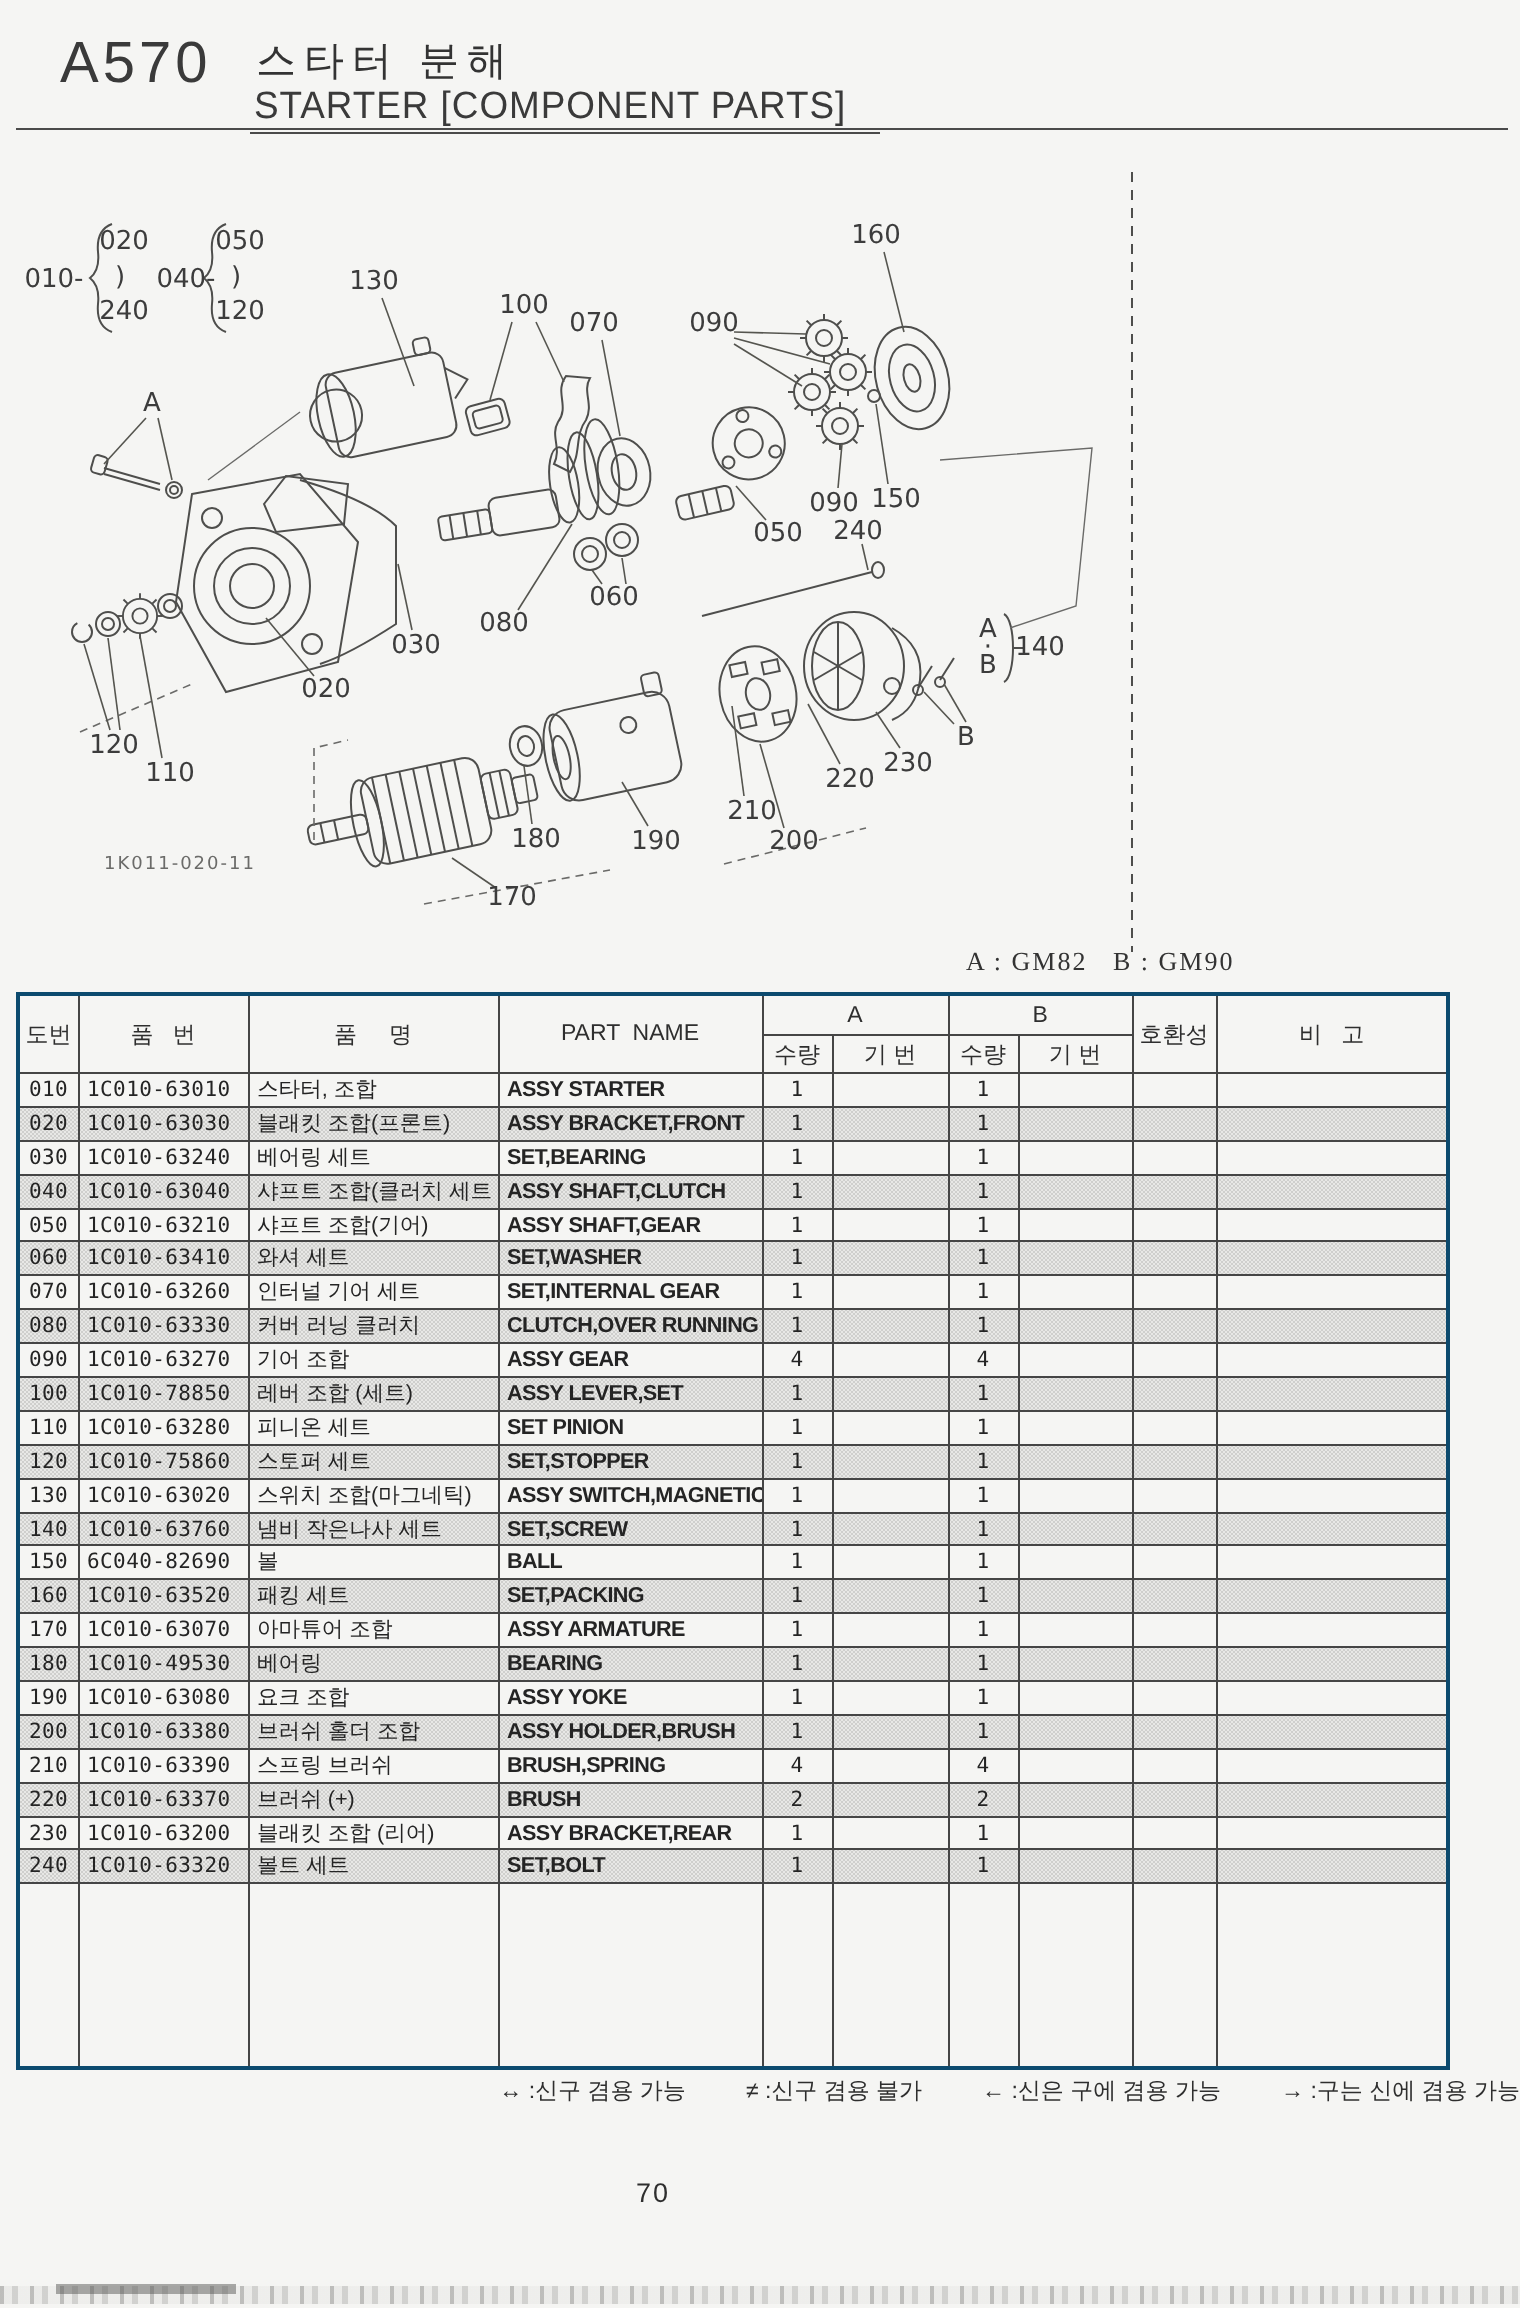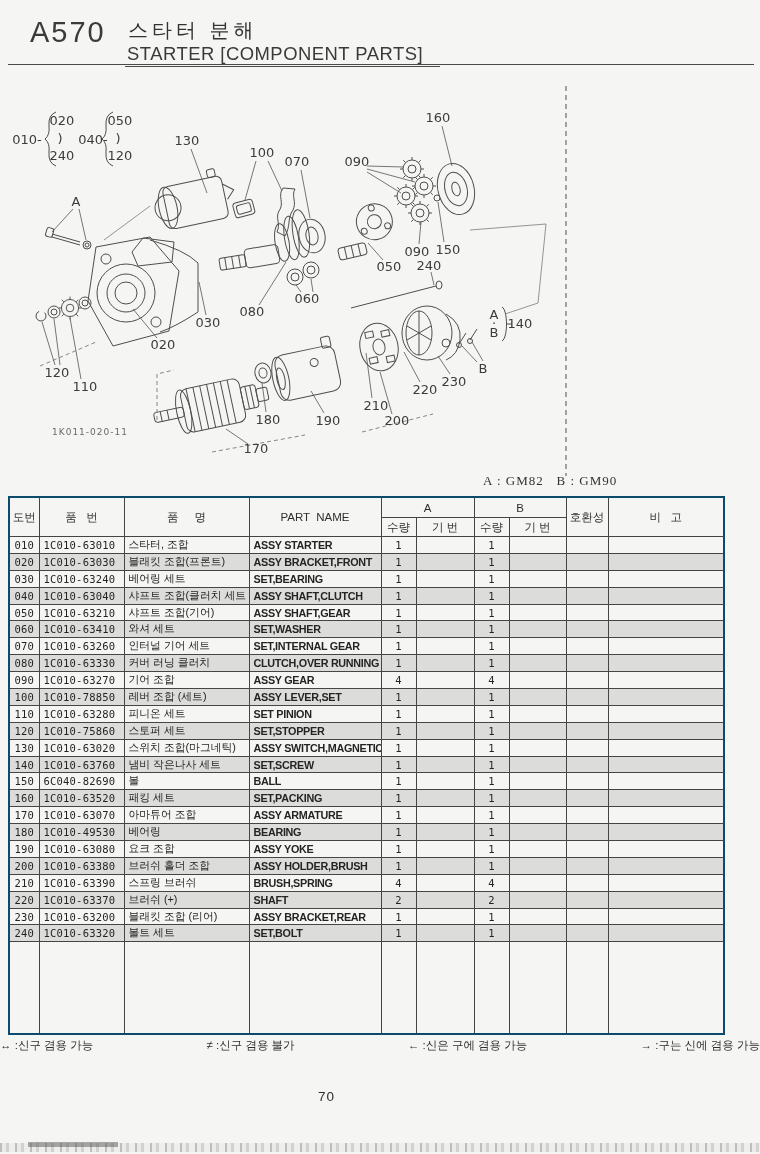--- a/index.html
+++ b/index.html
@@ -31,21 +31,21 @@
   thead tr.h1 th{height:17px;}
   thead tr.h2 th{height:16px;}
   tbody td{height:15.9px;font-size:11px;padding:0 0 0 4px;color:#242424;}
   td.c{text-align:center;padding:0;}
   .num{font-family:"DejaVu Sans Mono",monospace;font-size:10.5px;letter-spacing:.2px;}
   .en{font-size:10.8px;letter-spacing:-.3px;font-weight:bold;}
   .ko{font-size:10.8px;margin-top:15px;}
   tr.shaded td{background:repeating-conic-gradient(#cfcfcd 0% 25%,#e8e8e6 0% 50%) 0 0/2px 2px;}
   tr.filler td{height:91px;background:none;}
   
-  #legend{left:0;top:1038px;width:760px;display:flex;justify-content:space-between;
+  #legend{left:0;top:1038px;width:760px;display:flex;justify-content:flex-end;gap:30px;
           font-size:11.5px;color:#2e2e2e;}
   #legend span{white-space:pre;}
   
   .pageno{left:318px;top:1089px;font-size:13.5px;letter-spacing:1px;color:#2e2e2e;}
   
   .artifact{left:0;top:1143px;width:760px;height:9px;opacity:.75;
     background:repeating-linear-gradient(90deg,rgba(110,110,108,.55) 0 2px,rgba(205,205,203,.35) 2px 6px,
                rgba(150,150,148,.5) 6px 9px,rgba(215,215,213,.3) 9px 15px);}
   .artifact2{left:28px;top:1142px;width:90px;height:5px;background:rgba(90,90,88,.5);}
 </style>
@@ -596,21 +596,21 @@
         <td></td>
         <td class="num c">4</td>
         <td></td>
         <td></td>
         <td></td>
       </tr>
       <tr class="shaded">
         <td class="num c">220</td>
         <td class="num">1C010-63370</td>
         <td class="ko">브러쉬 (+)</td>
-        <td class="en">SHAFT</td>
+        <td class="en">BRUSH</td>
         <td class="num c">2</td>
         <td></td>
         <td class="num c">2</td>
         <td></td>
         <td></td>
         <td></td>
       </tr>
       <tr>
         <td class="num c">230</td>
         <td class="num">1C010-63200</td>

